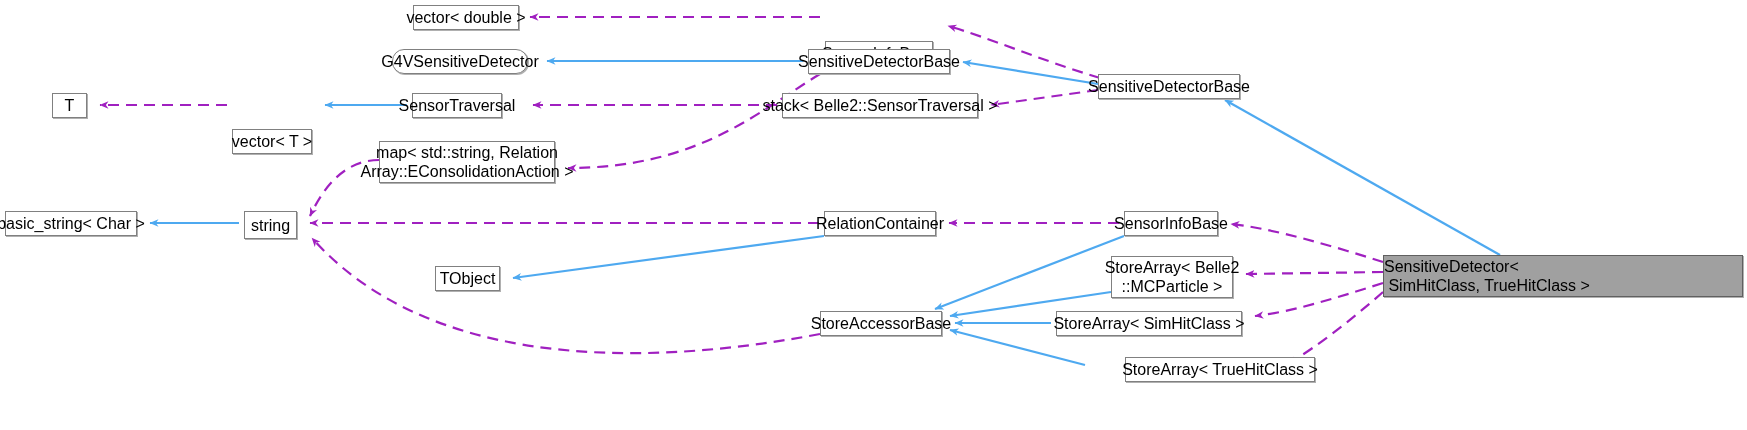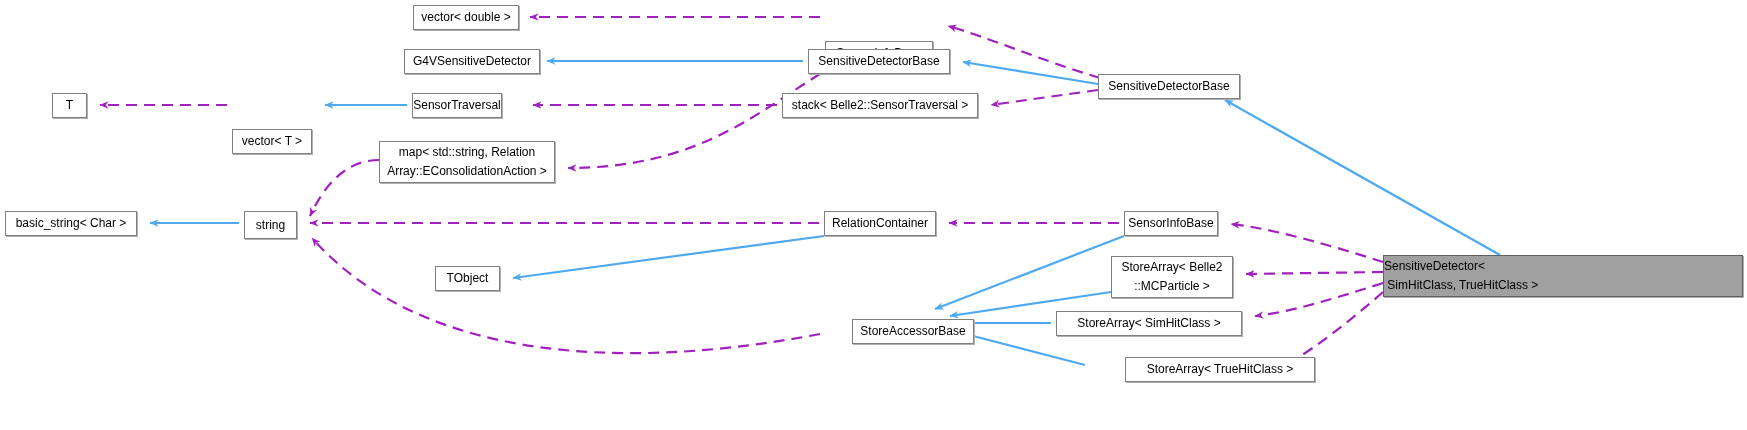--- a/index.html
+++ b/index.html
@@ -11,21 +11,21 @@
     overflow:hidden;
     font-family:"Liberation Sans", sans-serif;
   }
   #edges{position:absolute;left:0;top:0;width:1747px;height:430px;}
   .node{
     position:absolute;
     box-sizing:border-box;
     border:1px solid #808080;
     background:#ffffff;
     color:#000000;
-    font-size:12px;
+    font-size:16px;
     line-height:17px;
     text-align:center;
     display:flex;
     align-items:center;
     justify-content:center;
     white-space:pre;
     box-shadow:1px 1px 0 0 #b0b0b0;
     z-index:5;
   }
   .node.highlight{
@@ -73,35 +73,35 @@
         <path d="M 1500,255 L 1225,100" fill="none" stroke="#4ea9f0" stroke-width="2.2" marker-end="url(#arrow-inherit)"></path>
         <path d="M 1383,262 C 1330,245 1270,228 1231,224" fill="none" stroke="#a020c0" stroke-width="2.2" stroke-dasharray="11,7" marker-end="url(#arrow-usage)"></path>
         <path d="M 1383,272 L 1246,274" fill="none" stroke="#a020c0" stroke-width="2.2" stroke-dasharray="11,7" marker-end="url(#arrow-usage)"></path>
         <path d="M 1383,283 C 1330,300 1290,312 1255,316" fill="none" stroke="#a020c0" stroke-width="2.2" stroke-dasharray="11,7" marker-end="url(#arrow-usage)"></path>
         <path d="M 1383,292 C 1340,330 1300,358 1288,363" fill="none" stroke="#a020c0" stroke-width="2.2" stroke-dasharray="11,7" marker-end="url(#arrow-usage)"></path>
       </g>
   </svg>
   <div id="node-layer">
       <div class="node" style="left: 413px; top: 5px; width: 106px; height: 25px;">vector&lt; double &gt;</div>
       <div class="node" style="left: 825px; top: 5px; width: 108px; height: 25px; margin-top: 36px;">SensorInfoBase</div>
-      <div class="node" style="left: 404px; top: 49px; width: 136px; height: 25px;">G4VSensitiveDetector</div>
+      <div class="node" style="left: 392px; top: 49px; width: 136px; height: 25px; border-radius: 12px;">G4VSensitiveDetector</div>
       <div class="node" style="left: 808px; top: 49px; width: 142px; height: 25px;">SensitiveDetectorBase</div>
       <div class="node" style="left: 1098px; top: 74px; width: 142px; height: 25px;">SensitiveDetectorBase</div>
       <div class="node" style="left: 52px; top: 93px; width: 35px; height: 25px;">T</div>
       <div class="node" style="left: 232px; top: 93px; width: 80px; height: 25px; margin-top: 36px;">vector&lt; T &gt;</div>
       <div class="node" style="left: 412px; top: 93px; width: 90px; height: 25px;">SensorTraversal</div>
       <div class="node" style="left: 782px; top: 93px; width: 196px; height: 25px;">stack&lt; Belle2::SensorTraversal &gt;</div>
       <div class="node twoline" style="left: 379px; top: 141px; width: 176px; height: 42px;">map&lt; std::string, Relation
 Array::EConsolidationAction &gt;</div>
       <div class="node" style="left: 5px; top: 211px; width: 132px; height: 25px;">basic_string&lt; Char &gt;</div>
       <div class="node" style="left: 244px; top: 211px; width: 53px; height: 28px;">string</div>
       <div class="node" style="left: 824px; top: 211px; width: 112px; height: 25px;">RelationContainer</div>
       <div class="node" style="left: 1124px; top: 211px; width: 94px; height: 25px;">SensorInfoBase</div>
       <div class="node twoline" style="left: 1111px; top: 256px; width: 122px; height: 42px;">StoreArray&lt; Belle2
 ::MCParticle &gt;</div>
       <div class="node highlight twoline" style="left: 1383px; top: 255px; width: 360px; height: 42px;">SensitiveDetector&lt;
  SimHitClass, TrueHitClass &gt;</div>
       <div class="node" style="left: 435px; top: 266px; width: 65px; height: 25px;">TObject</div>
-      <div class="node" style="left: 852px; top: 311px; width: 122px; height: 25px; margin-top: 8px;">StoreAccessorBase</div>
+      <div class="node" style="left: 820px; top: 311px; width: 122px; height: 25px;">StoreAccessorBase</div>
       <div class="node" style="left: 1056px; top: 311px; width: 186px; height: 25px;">StoreArray&lt; SimHitClass &gt;</div>
       <div class="node" style="left: 1085px; top: 357px; width: 190px; height: 25px; margin-left: 40px;">StoreArray&lt; TrueHitClass &gt;</div>
     </div>
 </div>
 
 </body></html>

